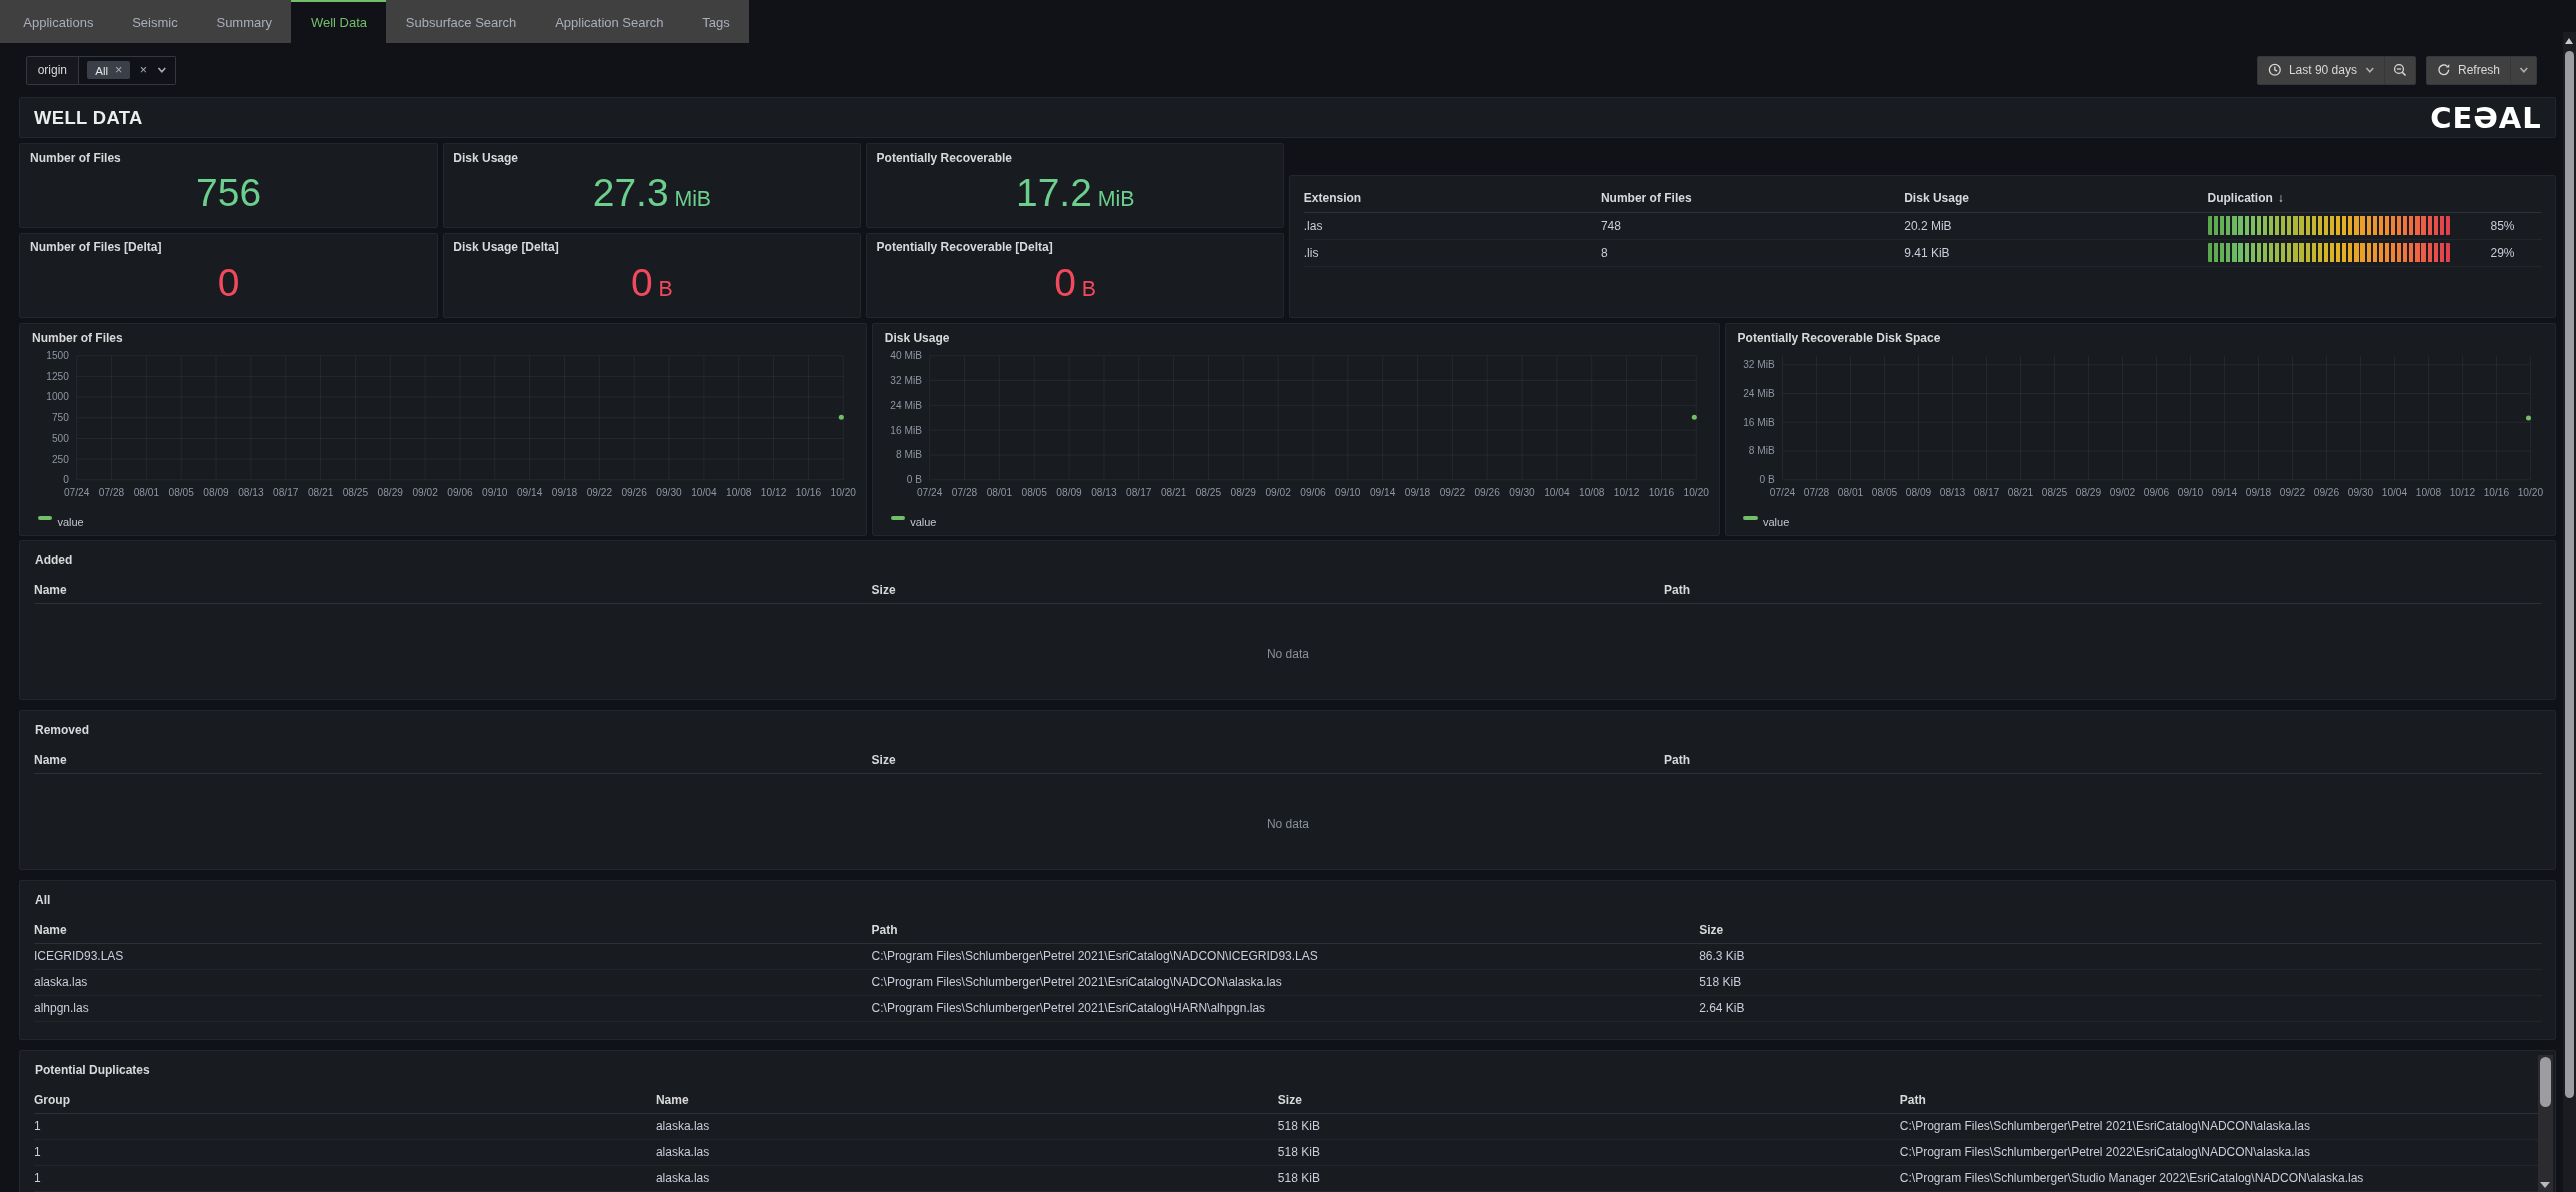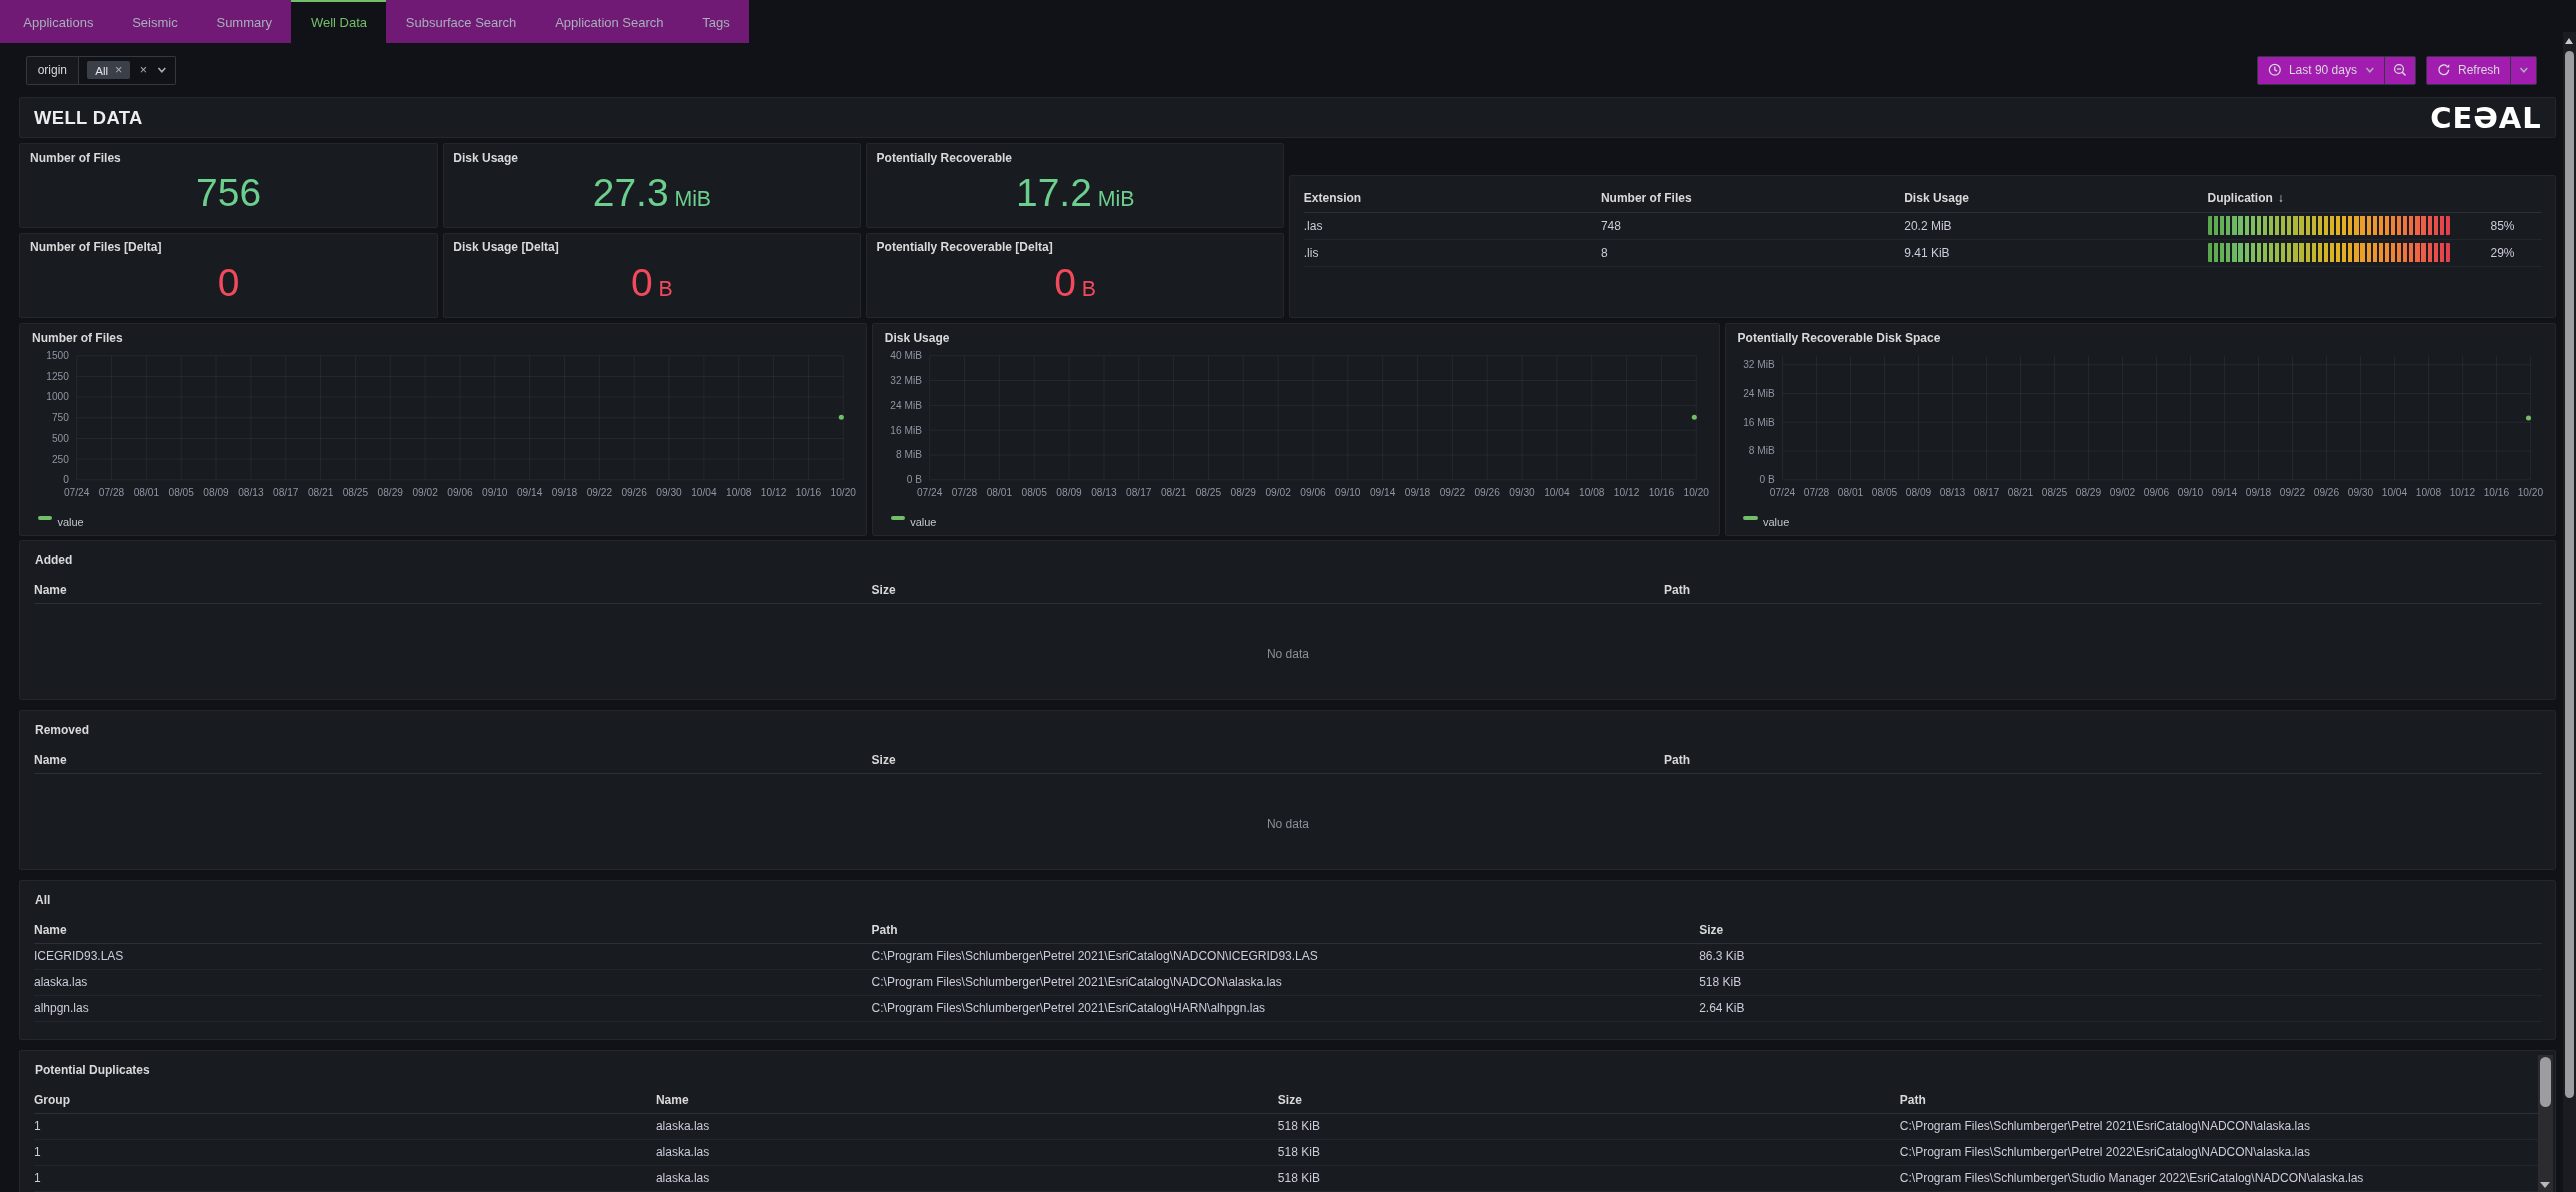--- a/index.html
+++ b/index.html
@@ -6,21 +6,21 @@
   html,body { width: 2576px; height: 1192px; }
   body {
     background: #111217;
     font-family: "Liberation Sans", sans-serif;
     color: #ccccdc;
     overflow: hidden;
     position: relative;
   }
   
   .tabbar { height: 43px; display: flex; }
-  .tabbar-inner { display: flex; background: #701a75; padding-left: 3.9px; }
+  .tabbar-inner { display: flex; background: #404040; padding-left: 3.9px; }
   .tab {
     padding: 0 19.4px; display: flex; align-items: center;
     font-size: 13px; font-weight: 500; color: #a8afba;
     border-top: 2.9px solid transparent; cursor: pointer; white-space: nowrap;
   }
   .tab.active { background: #111217; color: #73bf69; border-top-color: #73bf69; }
   
   .toolbar { height: 54px; display: flex; align-items: center; justify-content: space-between; padding: 0 39px 0 26px; }
   .filter { display: flex; height: 29px; font-size: 12px; }
   .filter-label {
@@ -30,21 +30,21 @@
   .filter-value {
     border: 1px solid #34383f; border-left: none; display: flex; align-items: center;
     padding: 0 8.7px; gap: 9.7px; border-radius: 0 1.9px 1.9px 0;
   }
   .chip { background: #3b4048; border-radius: 1.9px; padding: 2.9px 7.8px; display: flex; align-items: center; gap: 6.8px; color: #e3e4e8; font-size: 11.6px; }
   .icon-x { color: #aab0ba; font-size: 12.6px; line-height: 1; cursor: pointer; }
   .caret { width: 9.7px; height: 9.7px; }
   .tb-right { display: flex; gap: 9.7px; align-items: center; }
   .btn-group { display: flex; }
   .btn {
-    height: 29px; background: #a21caf; border: 1px solid #33383f; border-radius: 1.9px;
+    height: 29px; background: #404040; border: 1px solid #33383f; border-radius: 1.9px;
     display: flex; align-items: center; padding: 0 9.7px; gap: 7.8px;
     font-size: 12px; font-weight: 500; color: #d8d9da; cursor: pointer;
   }
   .btn + .btn { margin-left: -1px; border-radius: 0 1.9px 1.9px 0; }
   .btn:first-child { border-radius: 1.9px 0 0 1.9px; }
   .btn.icon-only { padding: 0 7.8px; }
   
   .content { margin: 0 19.4px; width: 2537px; }
   .panel { background: #181b1f; border: 1px solid #23262c; border-radius: 1.9px; position: relative; }
   .header-panel { height: 41px; display: flex; align-items: center; justify-content: space-between; padding: 0 13.6px; margin-bottom: 4.8px; }

